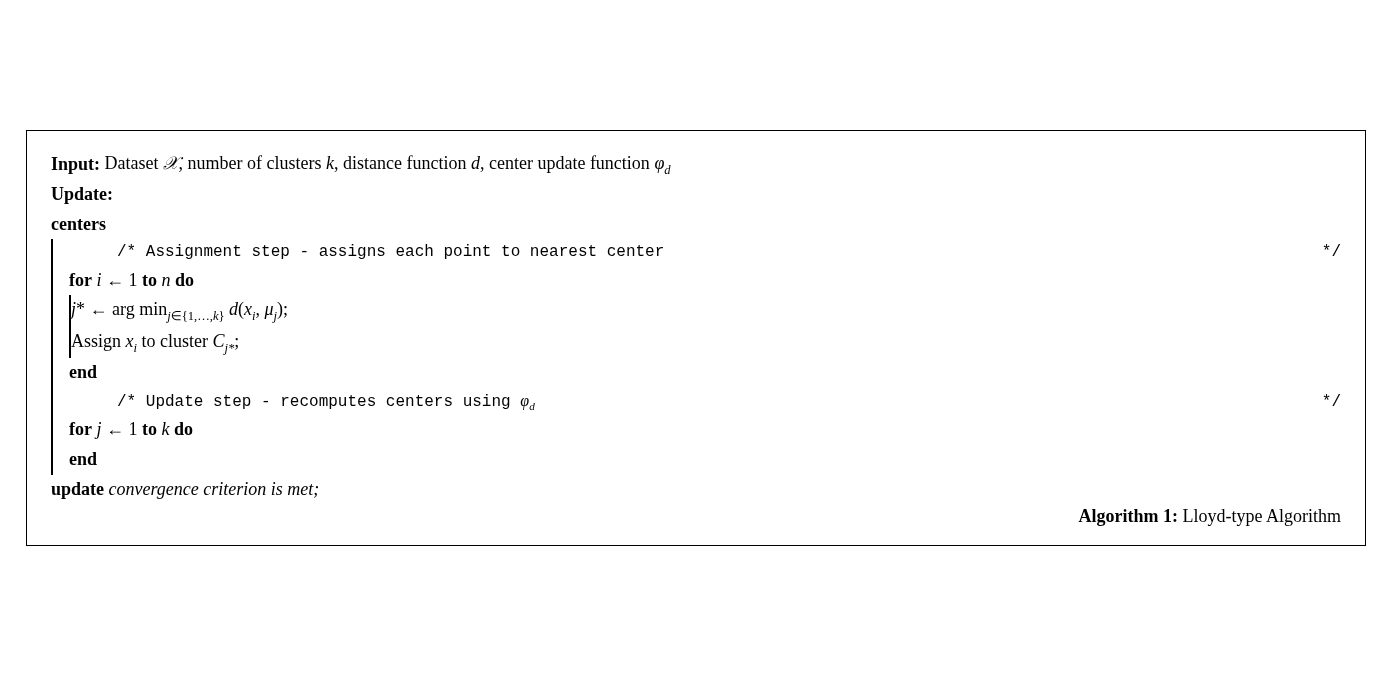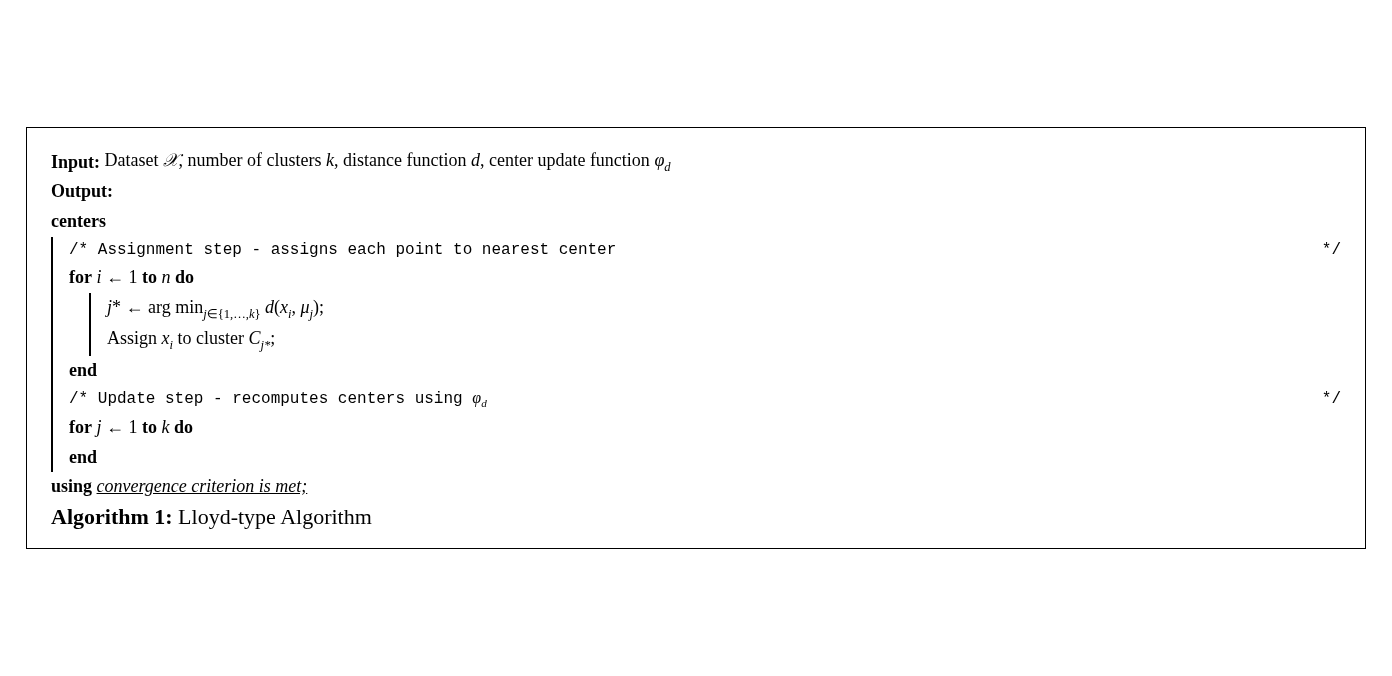--- a/index.html
+++ b/index.html
@@ -25,55 +25,54 @@
     }
 
     .line {
       display: flex;
       align-items: flex-end;
       line-height: 1.65;
       position: relative;
     }
 
     .bold { font-weight: bold; }
-    .italic { font-style: italic; text-decoration: underline; }
+    .italic { font-style: italic; }
 
     .math {
       font-family: "Times New Roman", Times, serif;
       font-style: italic;
     }
 
     .comment-line {
       display: flex;
       align-items: baseline;
       line-height: 1.65;
       width: 100%;
     }
 
     .comment-text {
       font-family: "Courier New", Courier, monospace;
       font-size: 16px;
+      margin-left: 48px;
     }
 
     .comment-end {
       margin-left: auto;
       font-family: "Courier New", Courier, monospace;
       font-size: 16px;
     }
 
     .caption-line {
-      text-align: left;
+      text-align: right;
       margin-top: 2px;
-      font-size: 22px;
+      font-size: 18px;
     }
 
     .sub-block-wrapper {
       border-left: 2px solid #000;
-      padding-left: 16px;
-      margin-left: 20px;
     }
 
     .outer-block {
       border-left: 2px solid #000;
       padding-left: 16px;
       margin-left: 0px;
     }
     sub { font-size: 0.7em; vertical-align: sub; }
   </style>
 </head>
@@ -82,21 +81,21 @@
 <div class="algorithm-box">
 
   <div class="line">
     <span class="bold">Input:</span>&nbsp;
     <span>
       Dataset <span class="math">𝒳</span>, number of clusters <span class="math">k</span>, distance function <span class="math">d</span>, center update function <span class="math">φ<sub>d</sub></span>
     </span>
   </div>
 
   <div class="line">
-    <span class="bold">Output:</span>&nbsp;
+    <span class="bold">Update:</span>&nbsp;
   </div>
 
 
   <div class="line">
     <span class="bold">centers</span>
   </div>
 
   <div class="outer-block">
 
     <div class="comment-line">
@@ -144,21 +143,21 @@
     </div>
 
 
     <div class="line">
       <span class="bold">end</span>
     </div>
 
   </div>
 
   <div class="line">
-    <span class="bold">using</span>&nbsp;
+    <span class="bold">update</span>&nbsp;
     <span class="italic">convergence criterion is met;</span>
   </div>
 
   <div class="caption-line">
     <span class="bold">Algorithm 1:</span>
     <span> Lloyd-type Algorithm</span>
   </div>
 
 </div>
 

